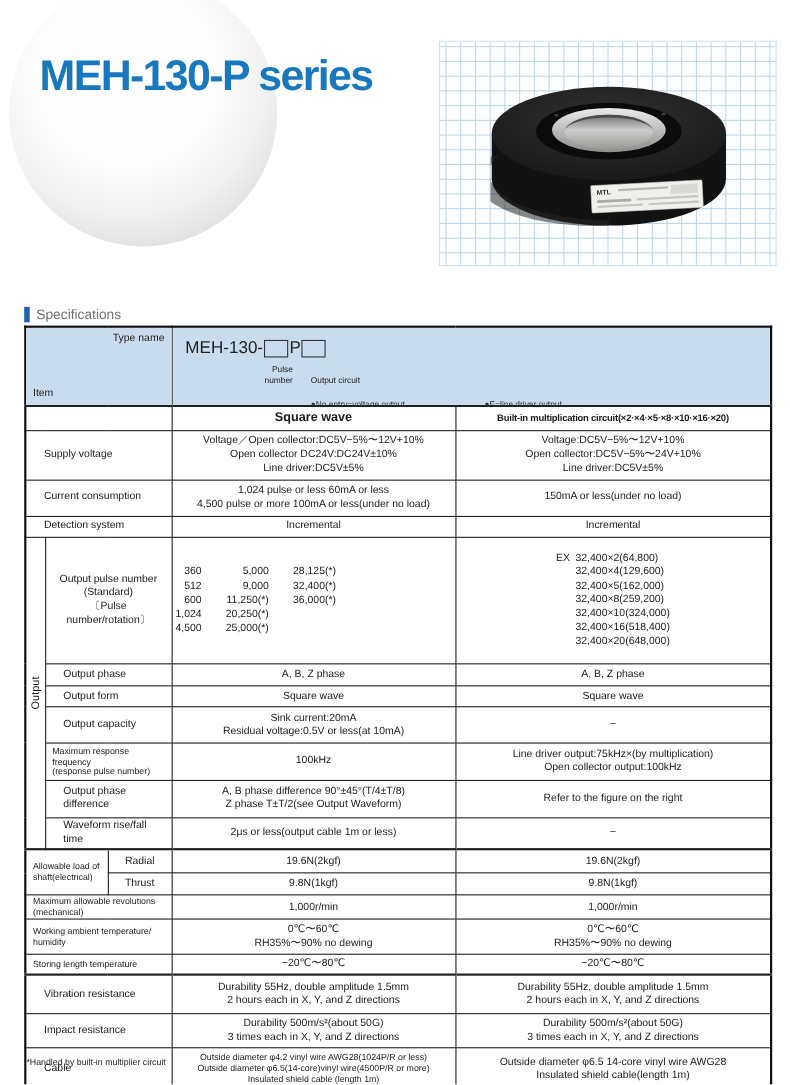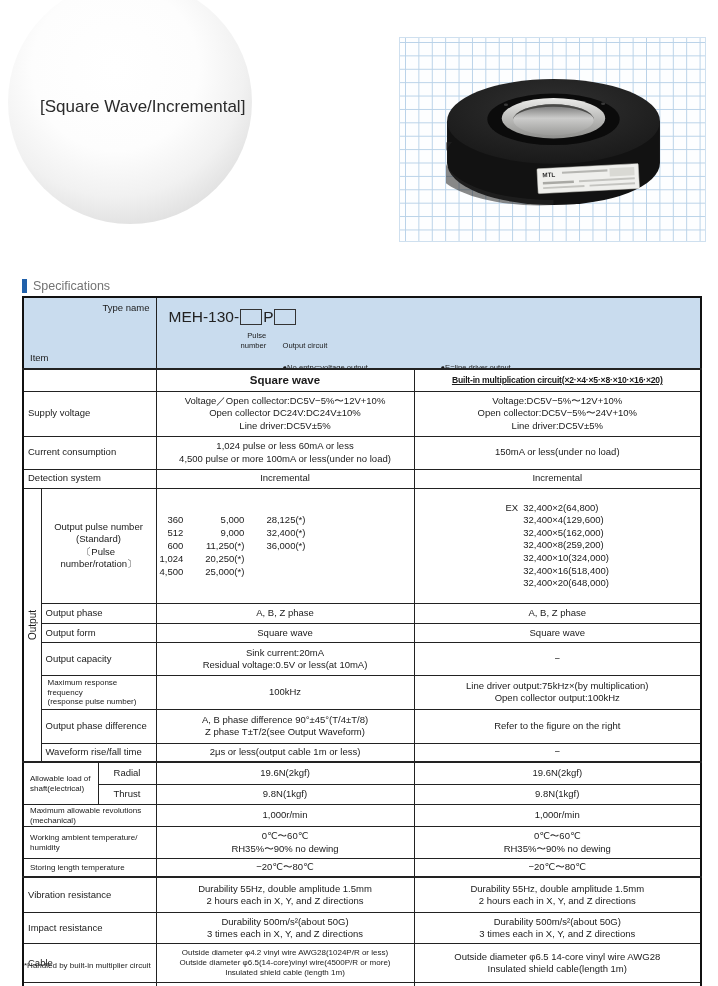--- a/index.html
+++ b/index.html
@@ -27,25 +27,25 @@
   .spec-bar{width:5px;height:14px;background:#2161aa;}
   .spec-text{font-size:12.5px;color:#737373;}
 
   
   table.spec{position:absolute;left:22px;top:296px;width:678px;border-collapse:collapse;
     border:2px solid #111;table-layout:fixed;}
   td{border:1px solid #222;font-size:9.5px;text-align:center;vertical-align:middle;
     line-height:1.3;padding:1px 3px;white-space:pre-line;overflow:hidden;}
   tr.thick td{border-top-width:2px;}
   td.hdr{background:#c9dcee;}
-  td.lbl{text-align:left;padding-left:4px;}
+  td.lbl{text-align:left;padding-left:16px;}
   td.lbl-sm{font-size:8px;text-align:left;padding-left:6px;line-height:1.2;}
   td.ctr{text-align:center;padding-left:3px;}
   td.th-sq{font-weight:bold;font-size:11.5px;}
-  td.th-bi{font-weight:bold;font-size:8.6px;letter-spacing:-0.2px;padding:1px 1px;text-decoration:underline;}
+  td.th-bi{font-weight:bold;font-size:8.6px;letter-spacing:-0.2px;padding:1px 1px;}
   td.vert{padding:0;}
   td.vert div{writing-mode:vertical-rl;transform:rotate(180deg);margin:0 auto;font-size:10px;}
   td.type-cell{position:relative;}
   .tn{position:absolute;top:4px;right:6px;font-size:9.5px;}
   .it{position:absolute;bottom:4px;left:6px;font-size:9.5px;}
   .model{position:absolute;top:9px;left:12px;font-size:15.5px;color:#222;display:flex;align-items:center;}
   .mbox{display:inline-block;width:20px;height:14px;border:1.5px solid #333;margin:0 1px;}
   .ann-pulse{position:absolute;top:33px;left:84px;font-size:7.6px;line-height:1.3;text-align:right;}
   .ann-circuit{position:absolute;top:33px;left:126px;font-size:7.6px;text-align:left;}
   .opts{display:grid;grid-template-columns:152px auto;gap:1px 6px;margin-top:2px;}
@@ -55,21 +55,21 @@
   .excell .exlist{text-align:left;line-height:1.32;}
   .excell .exlbl{padding-top:0;}
   .footnote{position:absolute;left:24px;top:961px;font-size:8px;color:#222;}
 </style>
 </head>
 <body>
 
 <div class="page">
 
   <div class="swoosh"></div>
-  <div class="subtitle">[Square Wave/Incremental]</div>
+  <div class="title">MEH-130-P series</div>
 
   <div class="photo">
     <svg width="215" height="136" viewBox="0 0 208 124">
       <defs>
         <linearGradient id="metal" x1="0" y1="0" x2="0" y2="1">
           <stop offset="0" stop-color="#ececea"></stop>
             <stop offset="0.5" stop-color="#bcbcba"></stop>
             <stop offset="1" stop-color="#8e8e8c"></stop>
         </linearGradient>
         <linearGradient id="bore" x1="0" y1="0" x2="0" y2="1">

